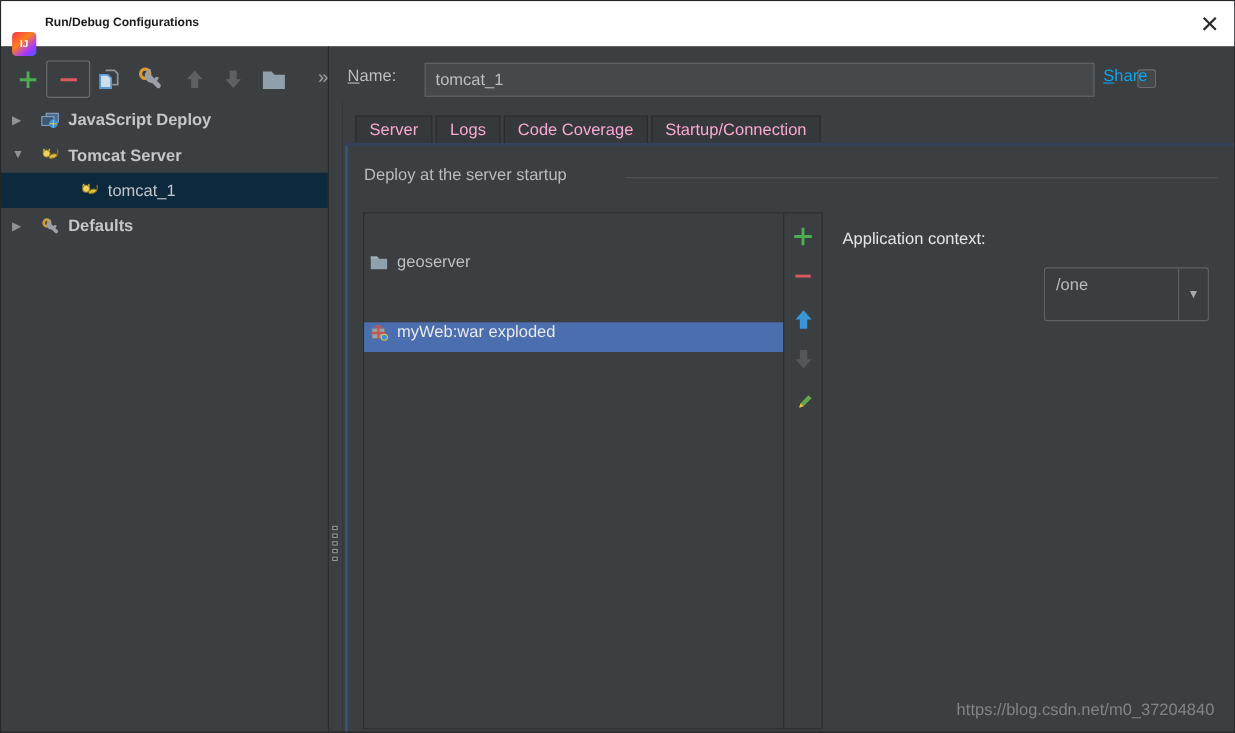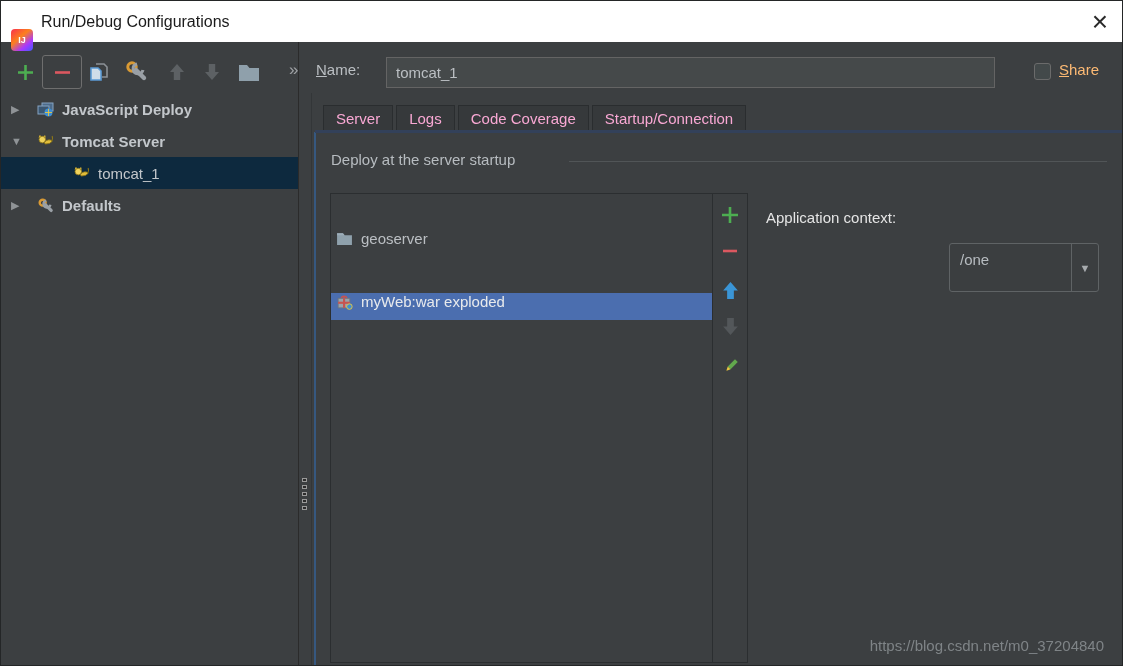--- a/index.html
+++ b/index.html
@@ -11,37 +11,37 @@
     border:1px solid #242627;
   }
   
   .titlebar { position:absolute; top:0; left:0; right:0; height:41px; background:#ffffff; }
   .tb-logo {
     position:absolute; left:10px; top:9px; width:22px; height:22px; border-radius:4px;
     background:linear-gradient(140deg,#f9304e 0%,#fc801d 40%,#a838ff 72%,#3f5cff 100%);
     display:flex; align-items:center; justify-content:center;
     color:#fff; font-size:9px; font-weight:bold;margin-top:19px;
   }
-  .tb-title { position:absolute; left:40px; top:0; line-height:41px; font-size:16px; color:#1b1b1b; }
+  .tb-title { position:absolute; left:40px; top:0; line-height:41px; font-size:11px; color:#1b1b1b;font-weight:bold; }
   .tb-close { position:absolute; right:14px; top:2px; font-size:28px; font-weight:200; color:#2a2a2a; cursor:pointer; line-height:38px; }
   
   .icon-btn { position:absolute; width:26px; height:26px; display:flex; align-items:center; justify-content:center; cursor:pointer; }
   .remove-box { position:absolute; left:41px; top:54px; width:40px; height:34px; border:1px solid #6e6e6e; border-radius:3px;
     display:flex; align-items:center; justify-content:center; cursor:pointer; }
   .chevrons { position:absolute; left:288px; top:59px; color:#9fa2a5; font-size:17px; cursor:pointer; }
   .name-label { position:absolute; left:315px; top:60px; color:#bbbfc3; }
   .mn { text-decoration:underline; }
   .name-input {
     position:absolute; left:385px; top:56px; width:609px; height:31px;
     background:#45494a; border:1px solid #646464; color:#bbbfc3;
     font-size:15px; font-family:inherit; padding:0 9px; outline:none;
   }
   .share-box { position:absolute; left:1033px; top:62px; width:17px; height:17px;
     background:#43494a; border:1px solid #6b6b6b; border-radius:3px; cursor:pointer; }
-  .share-label { position:absolute; left:1058px; top:60px; color:#fdba74; cursor:pointer; }
+  .share-label { position:absolute; left:1002px; top:60px; color:#0ea5e9; cursor:pointer; }
   
   .tree { position:absolute; left:0; top:92px; width:297px; bottom:0; }
   .tree-row { position:relative; height:32px; display:flex; align-items:center; cursor:pointer; }
   .tree-row.selected { background:#0d293e; }
   .tw-arrow { position:absolute; left:10px; width:14px; color:#8f9396; font-size:11px; }
   .tw-icon { position:absolute; left:36px; width:17px; height:17px; }
   .tw-label { position:absolute; left:61px; font-weight:bold; color:#c3c7cb; }
   .tree-row.child .tw-icon { left:72px; }
   .tree-row.child .tw-label { left:97px; font-weight:normal; }
   

